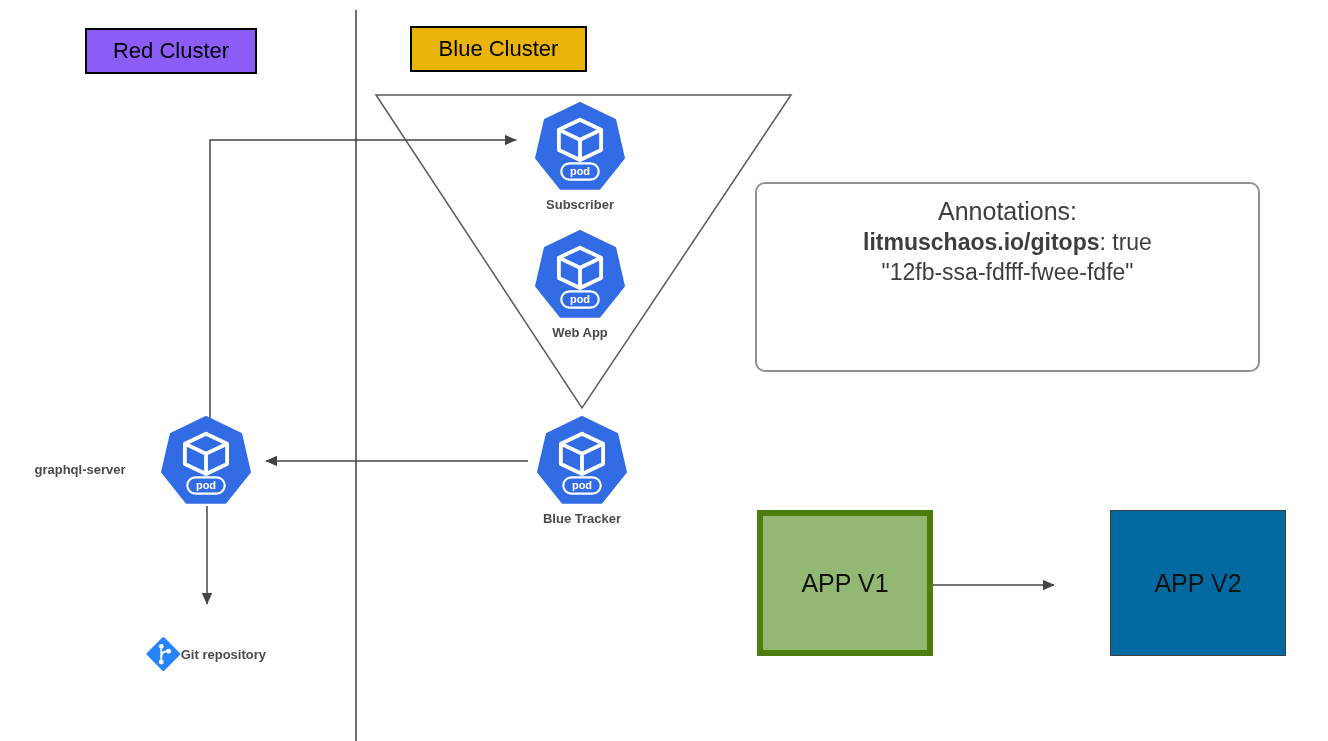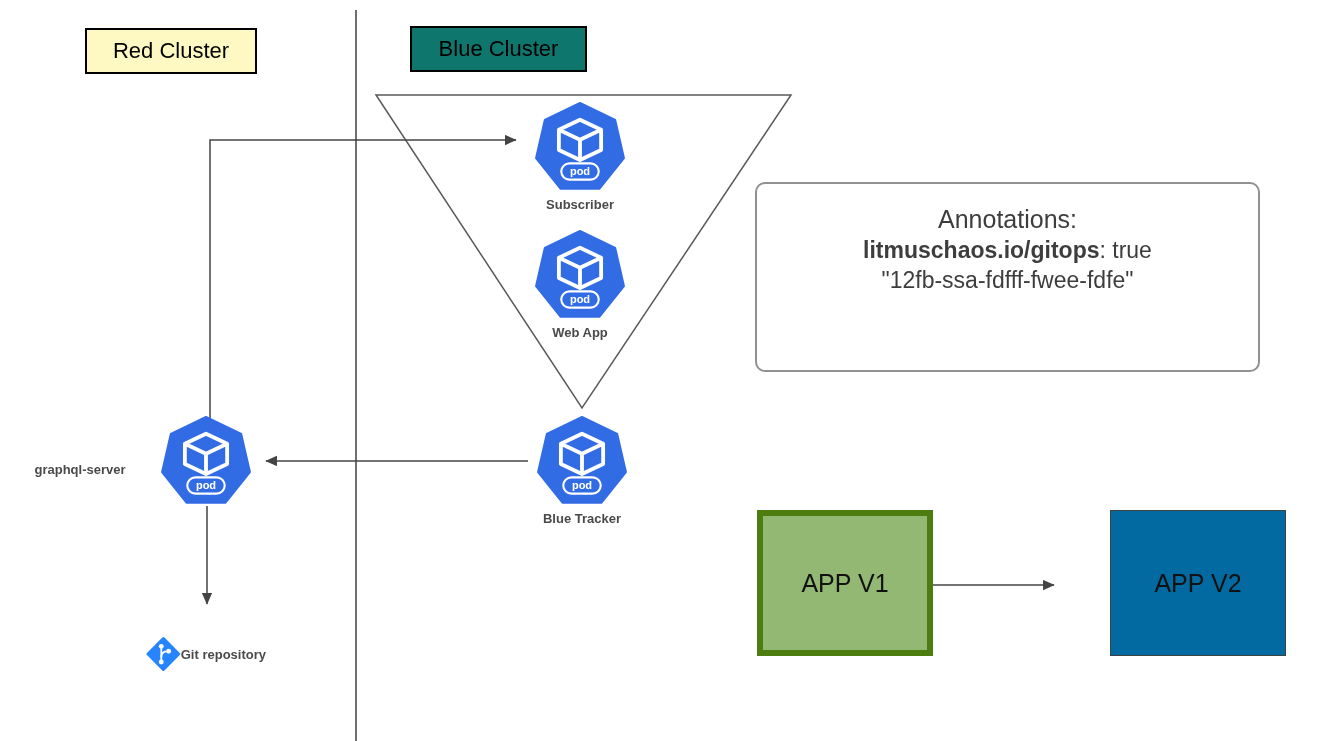--- a/index.html
+++ b/index.html
@@ -3,36 +3,36 @@
 <meta charset="utf-8">
 <style>
   * { margin:0; padding:0; box-sizing:border-box; }
   html,body { background:#ffffff; }
   body { font-family:"Liberation Sans", sans-serif; }
   .canvas { position:relative; width:1328px; height:741px; background:#ffffff; overflow:hidden; }
   .bg-svg { position:absolute; left:0; top:0; }
 
   .cluster-label { position:absolute; border:2px solid #000; display:flex; align-items:center;
     justify-content:center; font-size:22px; color:#000; }
-  .cluster-red  { left:85px;  top:28px; width:172px; height:46px; background:#fef9c3; }
-  .cluster-blue { left:410px; top:26px; width:177px; height:46px; background:#0f766e; }
+  .cluster-red  { left:85px;  top:28px; width:172px; height:46px; background:#8b5cf6; }
+  .cluster-blue { left:410px; top:26px; width:177px; height:46px; background:#eab308; }
 
   .pod { position:absolute; width:120px; display:flex; flex-direction:column; align-items:center; }
   .pod svg { width:96px; height:96px; display:block; }
   .pod-label { margin-top:1px; font-size:13px; font-weight:bold; color:#4a4a4a; white-space:nowrap; }
   .side-label { position:absolute; left:15px; top:462px; width:130px; text-align:center;
     font-size:13px; font-weight:bold; color:#4a4a4a; }
 
   .git-node { position:absolute; left:146px; top:608px; width:120px; display:flex;
     align-items:center; }
   .git-node svg { width:92px; height:92px; display:block; }
 
   .annotations { position:absolute; left:755px; top:182px; width:505px; height:190px;
     background:#ffffff; border:2px solid #919191; border-radius:10px; text-align:center;
-    padding-top:20px; color:#3d3d3d; }
+    padding-top:12px; color:#3d3d3d; }
   .ann-title { font-size:25px; line-height:31px; }
   .ann-line  { font-size:23px; line-height:30px; }
   .ann-bold  { font-weight:bold; }
 
   .app-box { position:absolute; width:176px; height:146px; display:flex; align-items:center;
     justify-content:center; font-size:25px; color:#111111; }
   .app-v1 { left:757px;  top:510px; background:#93b874; border:6px solid #4d7c0f; }
   .app-v2 { left:1063px; top:510px; background:#0369a1; border:1px solid #404040;margin-left:47px; }
 </style>
 </head>

